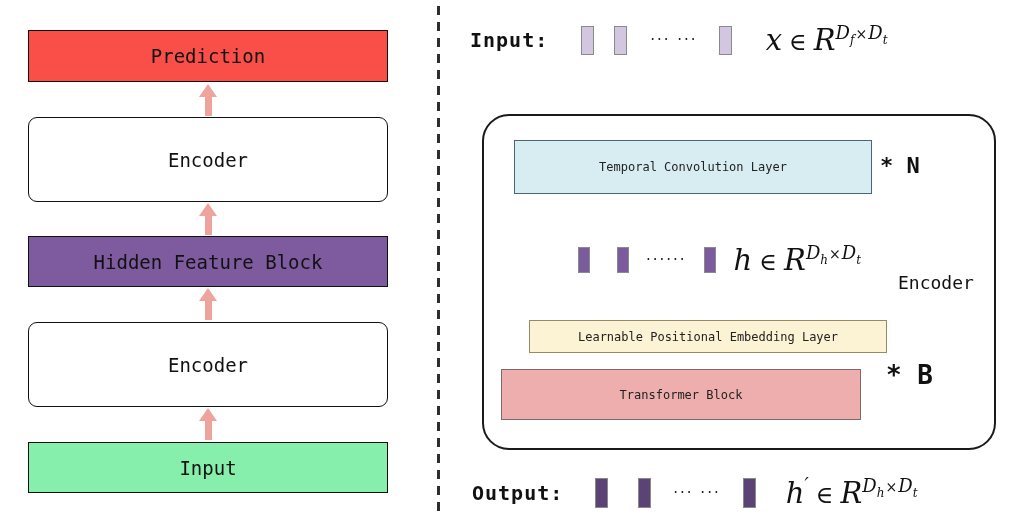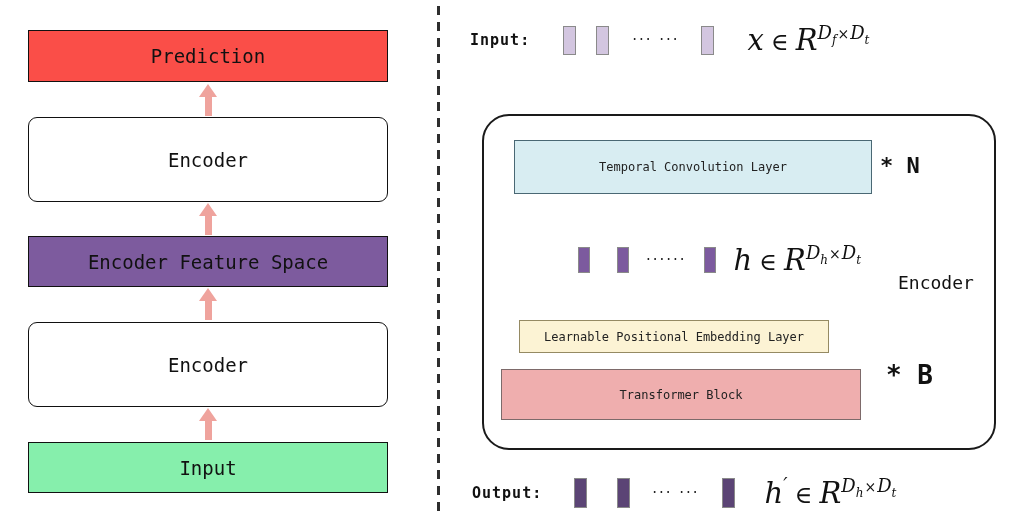--- a/index.html
+++ b/index.html
@@ -20,33 +20,33 @@
                border-bottom:13px solid #efa39d;margin:0 auto;}
   .arrow .shaft{width:7px;height:19px;background:#efa39d;margin:0 auto;}
   .arrow1{top:84px;} .arrow2{top:203px;} .arrow3{top:288px;} .arrow4{top:408px;}
 
   
   .divider{position:absolute;left:437px;top:6px;width:2.6px;height:512px;
            background:repeating-linear-gradient(to bottom,#2e2e2e 0 9px,transparent 9px 16px);}
 
   
   .row{position:absolute;display:flex;align-items:center;white-space:nowrap;}
-  .io-label{font-size:15px;font-weight:bold;letter-spacing:1px;}
+  .io-label{font-size:20px;font-weight:bold;letter-spacing:1px;}
   .cell{box-sizing:border-box;border:1.5px solid #8a8a8a;}
   .cell-light{width:13px;height:29px;background:#d3c6e0;}
   .cell-mid{width:12px;height:26px;background:#7c5a9e;}
   .cell-dark{width:13px;height:30px;background:#5b4475;}
   .dots{font-family:"DejaVu Sans",sans-serif;font-size:15px;letter-spacing:2px;color:#222;}
 
   .enc-container{position:absolute;left:482px;top:114px;width:514px;height:336px;box-sizing:border-box;
                  border:2px solid #1a1a1a;border-radius:27px;background:#fff;}
   .layer{position:absolute;display:flex;align-items:center;justify-content:center;box-sizing:border-box;
          font-size:12px;color:#222;}
   .layer-tcl{left:30px;top:24px;width:358px;height:54px;background:#d8edf2;border:1.5px solid #4a6874;}
-  .layer-lpe{left:35px;top:204px;width:310px;height:33px;background:#fcf3d4;border:1.5px solid #958a63;}
+  .layer-lpe{left:45px;top:204px;width:358px;height:33px;background:#fcf3d4;border:1.5px solid #958a63;}
   .layer-tb{left:17px;top:253px;width:360px;height:51px;background:#efaeae;border:1.5px solid #7d6a6a;}
   .mult{position:absolute;font-weight:bold;color:#111;}
   .mult-n{left:396px;top:37px;font-size:22px;}
   .mult-b{left:402px;top:244px;font-size:26px;}
   .corner-label{position:absolute;left:414px;top:156px;font-size:18px;color:#111;}
 
   
   .math{font-family:"DejaVu Serif", serif;font-style:italic;font-size:29px;color:#111;white-space:nowrap;}
   .math .mrel{font-size:24px;padding:0 7px;}
   .math .msup{font-size:18px;position:relative;top:-11px;margin-top:7px;}
@@ -71,21 +71,21 @@
     <div class="shaft"></div>
   </div>
   <div class="flow-box box-decoder">
     <span>Encoder</span>
   </div>
   <div class="arrow arrow2">
     <div class="head"></div>
     <div class="shaft"></div>
   </div>
   <div class="flow-box box-hidden">
-    <span>Encoder Feature Space</span>
+    <span>Hidden Feature Block</span>
   </div>
   <div class="arrow arrow3">
     <div class="head"></div>
     <div class="shaft"></div>
   </div>
   <div class="flow-box box-encoder">
     <span>Encoder</span>
   </div>
   <div class="arrow arrow4">
     <div class="head"></div>

